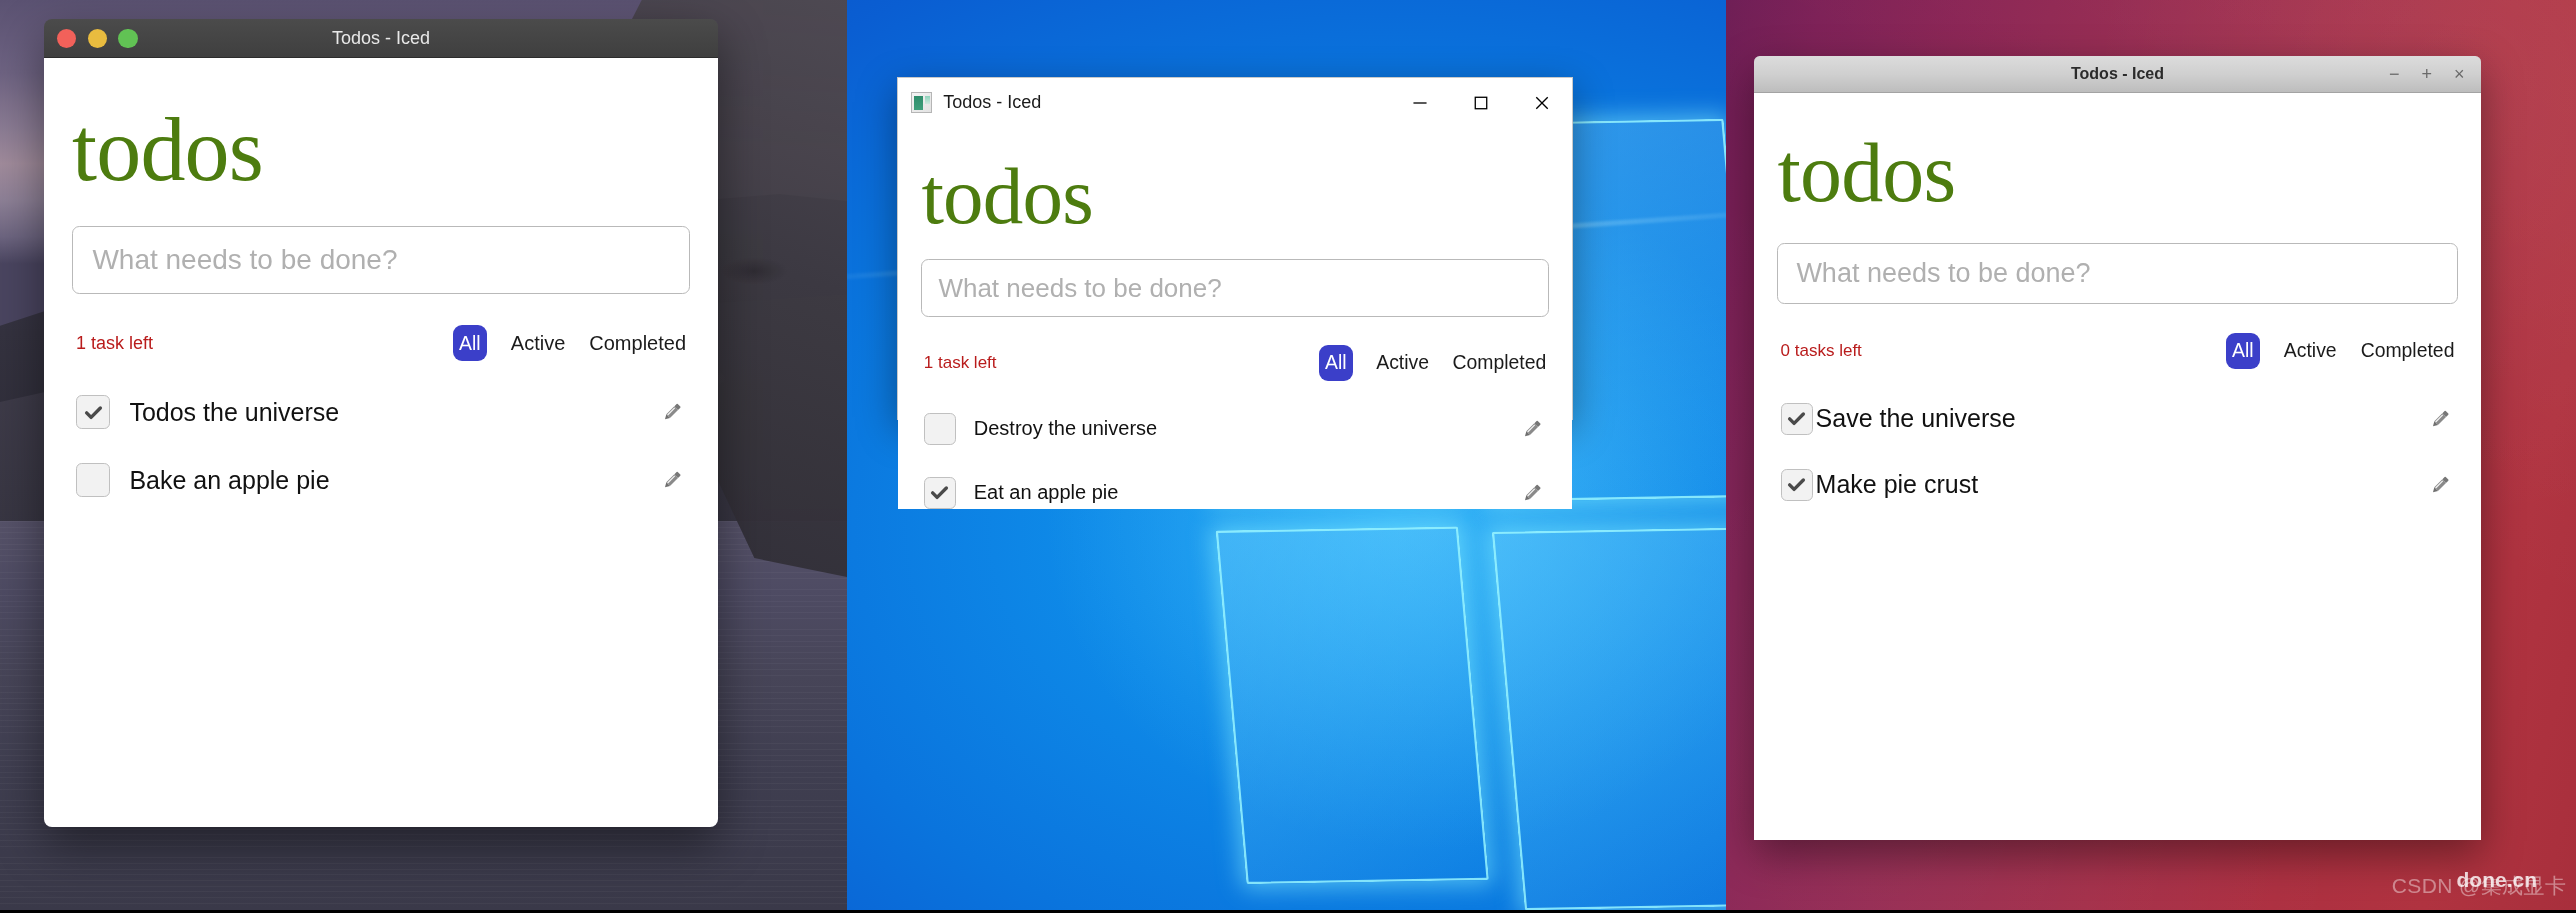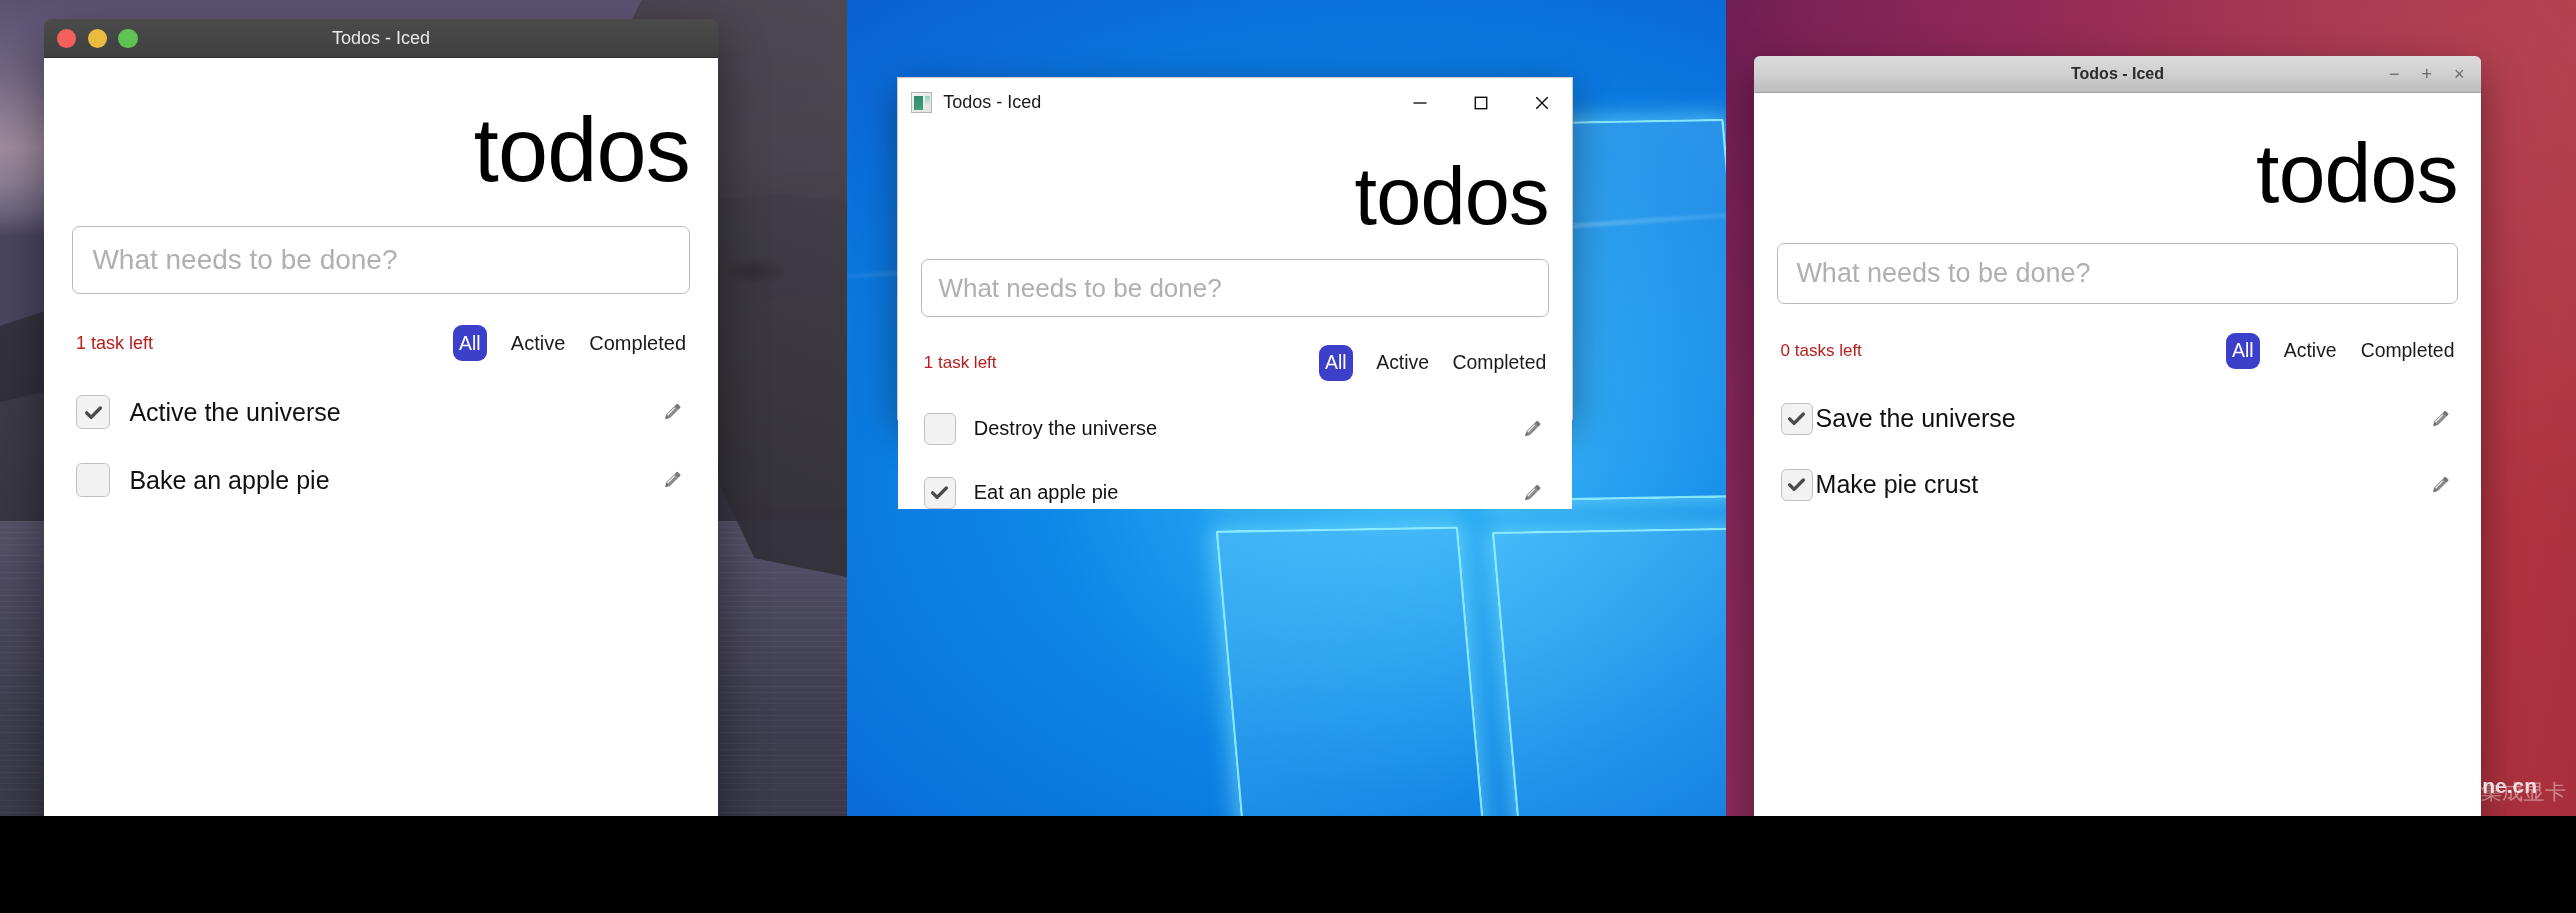--- a/index.html
+++ b/index.html
@@ -5,21 +5,21 @@
   * { box-sizing: border-box; margin: 0; padding: 0; }
   html, body {
     width: 2576px; height: 914px;
     overflow: hidden;
     font-family: "Liberation Sans", sans-serif;
     background: #000;
   }
   .stage { position: relative; width: 2576px; height: 914px; display: flex; }
 
   
-  .panel { position: relative; height: 816px; overflow: hidden; }
+  .panel { position: relative; height: 910px; overflow: hidden; }
   .panel-mac { width: 847px; }
   .panel-win { width: 879px; }
   .panel-linux { width: 850px; }
 
   
   .bg-mac {
     position: absolute; inset: 0;
     background:
       linear-gradient(180deg,
         #5b5272 0%,
@@ -107,22 +107,22 @@
     position: absolute; inset: 0;
     background:
       radial-gradient(ellipse 727px 969px at 18% 86%, rgba(255,255,255,.045), transparent 65%),
       radial-gradient(ellipse 646px 727px at 88% 10%, rgba(255,255,255,.05), transparent 60%),
       linear-gradient(210deg, rgba(255,255,255,.04) 0%, rgba(0,0,0,0) 45%);
   }
 
   
   .app-body { background: #fff; width: 100%; }
   .todos-title {
-    text-align: right; color: #000000; font-weight: 400; letter-spacing: -0.8px;
-    font-family: Liberation Sans, sans-serif;
+    text-align: left; color: #4d7c0f; font-weight: 400; letter-spacing: -0.8px;
+    font-family: Liberation Serif, serif;
   }
   .new-task {
     border: 0.8px solid #b9b9b9; border-radius: 7.3px; background: #fff;
     color: #b0b0b0; display: flex; align-items: center;
   }
   .meta-row { display: flex; align-items: center; }
   .tasks-left { color: #b91c1c; }
   .filters { margin-left: auto; display: flex; align-items: center; }
   .filter { color: #1b1b1b; }
   .filter.active {
@@ -305,21 +305,21 @@
             <div class="filter">Completed</div>
           </div>
         </div>
 
         <div class="task-row">
           <div class="cbox">
             <svg width="21" height="21" viewBox="0 0 26 26" aria-hidden="true">
                 <path d="M4.5 13.5 L10 19 L21.5 7.5" fill="none" stroke="#4a4a4a" stroke-width="4.2" stroke-linecap="round" stroke-linejoin="round"></path>
               </svg>
           </div>
-          <div class="task-label">Active the universe</div>
+          <div class="task-label">Todos the universe</div>
           <div class="pencil">
             <svg width="27.5" height="27.5" viewBox="0 0 34 34" aria-hidden="true">
               <g transform="rotate(45 17 17)">
                 <rect x="14.5" y="5" width="6.4" height="5" rx="1" fill="#777"></rect>
                 <rect x="14.5" y="10" width="6.4" height="14" fill="#8a8a8a"></rect>
                 <path d="M14.5 24 L17.7 29.5 L20.9 24 Z" fill="#6f6f6f"></path>
                 <rect x="15.4" y="11" width="1.6" height="12.4" fill="#f4f4f4"></rect>
               </g>
             </svg>
           </div>

